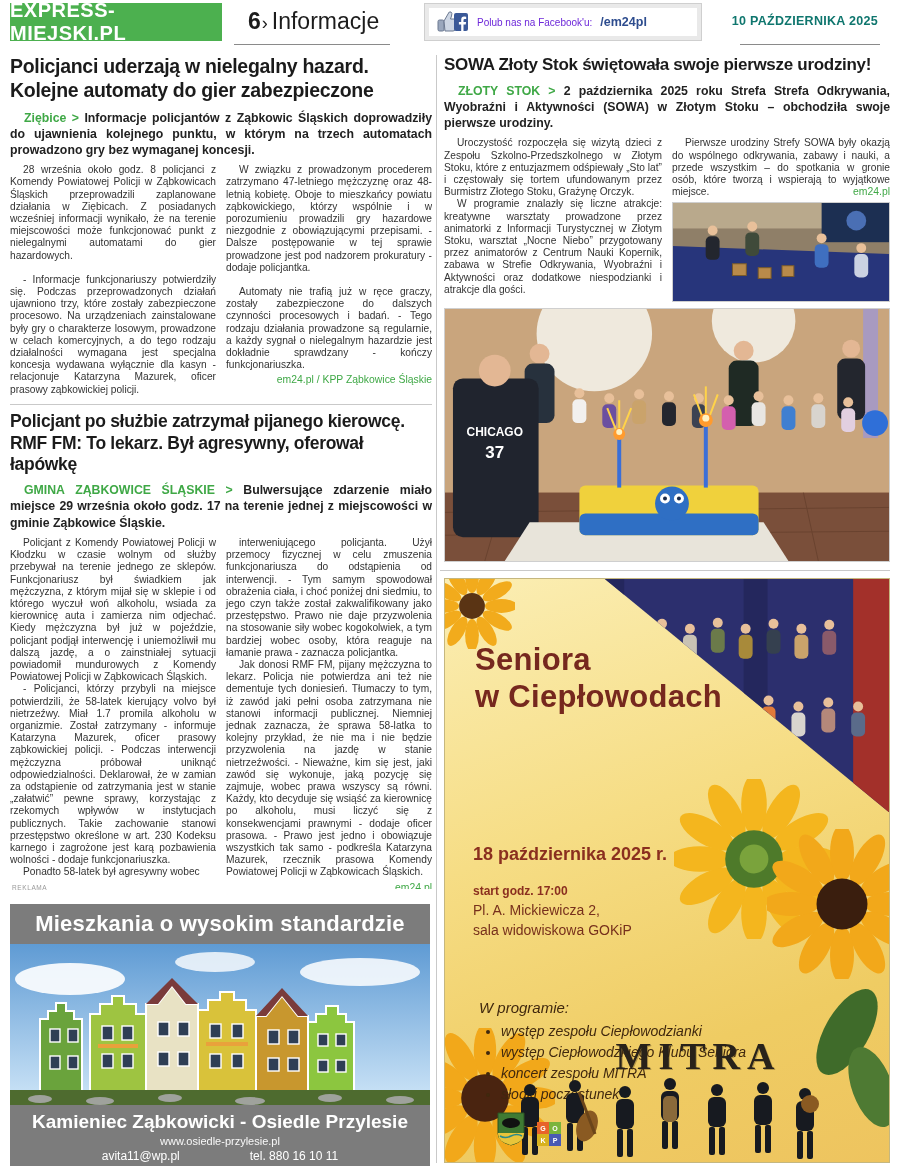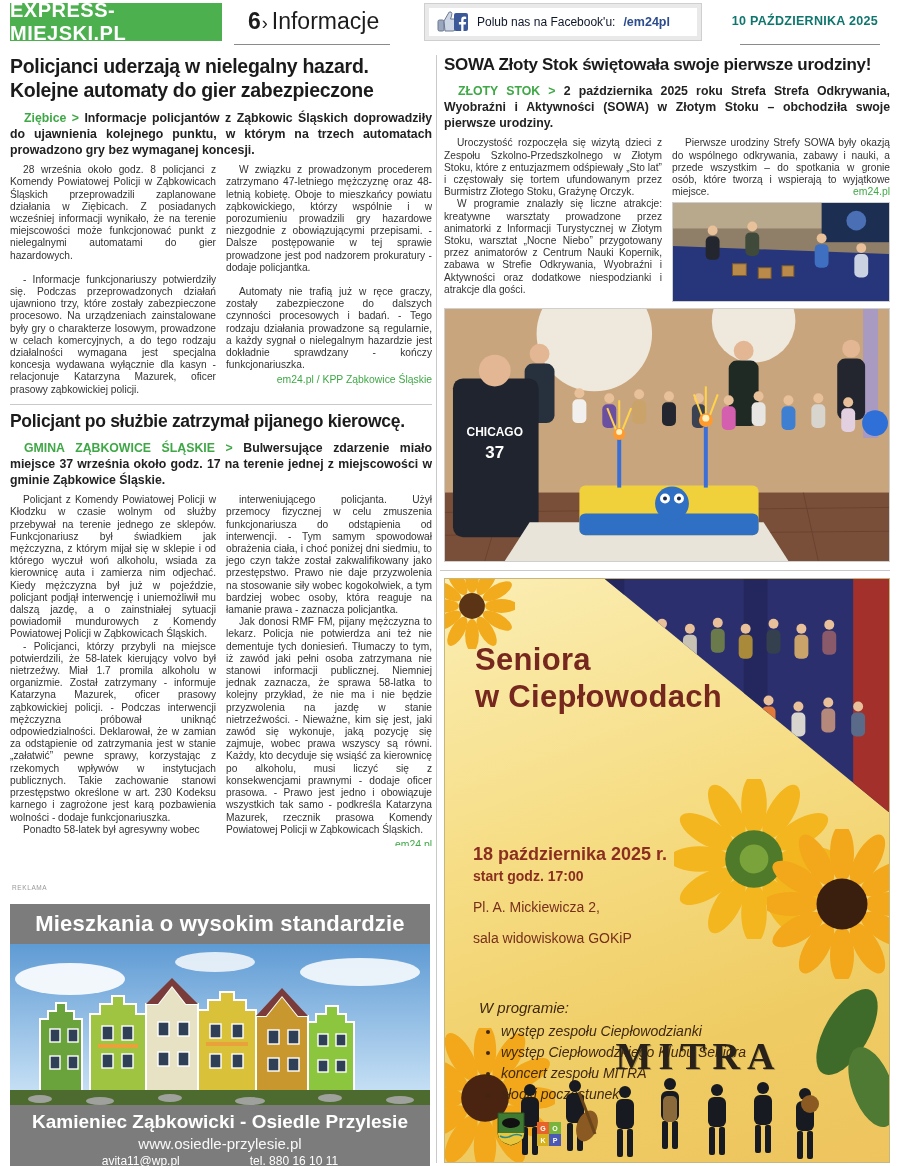--- a/index.html
+++ b/index.html
@@ -13,21 +13,21 @@
   .logo-box { position:absolute; left:10px; top:3px; width:212px; height:38px;
     background:#4cb04f; display:flex; align-items:center; justify-content:center; }
   .logo-box span { color:#fff; font-weight:bold; font-size:20px; letter-spacing:.5px; }
   .section-head { position:absolute; left:248px; top:8px; font-size:23px; color:#1c1c1c; }
   .section-head b { font-weight:bold; }
   .section-head .chev { font-size:18px; margin:0 4px 0 1px; }
   .section-underline { position:absolute; left:234px; top:44px; width:156px; height:1px; background:#8a8a8a; }
   .fb-banner { position:absolute; left:424px; top:3px; width:278px; height:38px;
     background:#e9e9e9; border:1px solid #cfcfcf; padding:4px; }
   .fb-inner { background:#fff; height:100%; display:flex; align-items:center; gap:8px; padding:0 8px; }
-  .fb-text { font-size:12px; color:#0f172a; }
+  .fb-text { font-size:10px; color:#6d28d9; }
   .fb-handle { font-size:12.5px; font-weight:bold; color:#2d4c8e; }
   .date-head { position:absolute; right:22px; top:14px; font-size:12.5px; font-weight:bold;
     color:#0f766e; letter-spacing:.3px; }
   .date-underline { position:absolute; right:20px; top:44px; width:140px; height:1px; background:#8a8a8a; }
   
   .vdiv { position:absolute; left:436px; top:55px; width:1px; height:1108px; background:#c9c9c9; }
   .hdiv { position:absolute; height:1px; background:#c9c9c9; }
   .left-col { position:absolute; left:10px; top:55px; width:422px; }
   .right-col { position:absolute; left:444px; top:55px; width:446px; }
   
@@ -52,34 +52,34 @@
   .photo-cake { position:absolute; left:444px; top:308px; width:446px; height:254px;
     border:1px solid #cfcfcf; display:block; }
   
   .ad { position:absolute; left:10px; top:892px; width:420px; height:271px;
     border-bottom:2px solid #444;margin-top:12px; }
   .ad-titlebar { height:40px; background:#7c7c7c; display:flex; align-items:center; justify-content:center; }
   .ad-titlebar span { color:#fff; font-weight:bold; font-size:22px; letter-spacing:.2px; }
   .ad-image { display:block; width:420px; height:161px; }
   .ad-footer { height:68px; background:#7c7c7c; color:#fff; text-align:center; padding-top:6px; }
   .ad-footer .t1 { font-weight:bold; font-size:19px; }
-  .ad-footer .t2 { font-size:15px; margin-top:2px; opacity:.95;text-align:center; }
+  .ad-footer .t2 { font-size:11px; margin-top:2px; opacity:.95;text-align:center; }
   .ad-footer .t3 { font-size:12px; margin-top:2px; display:flex; justify-content:center; gap:70px; }
   
   .poster { position:absolute; left:444px; top:578px; width:446px; height:585px;
     border:1px solid #c5b77f; overflow:hidden;
     background:linear-gradient(160deg,#fbeeb4 0%,#f6dd85 40%,#efcc63 75%,#eec45f 100%); }
   .poster-photo { position:absolute; top:0; right:0; width:100%; height:40%;
     clip-path:polygon(36% 0, 100% 0, 100% 100%); }
   .poster-title { position:absolute; left:30px; top:62px; color:#76281e; font-weight:bold;
     font-size:31px; line-height:1.2; letter-spacing:.3px; }
   .poster-info { position:absolute; left:28px; top:265px; color:#8a2f1f; }
   .poster-info .d1 { font-size:18px; font-weight:bold; }
-  .poster-info .d2 { font-size:14px; font-weight:bold; margin-top:3px; }
-  .poster-info .d3, .poster-info .d4 { font-size:14px; font-weight:normal; color:#77301c; margin-top:15px; }
+  .poster-info .d2 { font-size:12px; font-weight:bold; margin-top:19px; }
+  .poster-info .d3, .poster-info .d4 { font-size:14px; font-weight:normal; color:#77301c; margin-top:4px; }
   .poster-prog { position:absolute; left:34px; top:420px; color:#40280e; font-style:italic; }
   .poster-prog .plabel { font-size:15px; margin-bottom:5px; }
   .poster-prog ul { list-style:disc; margin-left:22px; }
   .poster-prog li { font-size:14px; line-height:1.5; }
   .mitra { position:absolute; left:47%; top:455px; transform:translateX(-35%);
     font-family:"Liberation Serif","DejaVu Serif",serif; font-weight:bold; font-size:38px;
     letter-spacing:7px; color:#28221a; text-shadow:1px 1px 0 rgba(90,70,30,.4);margin-left:20px; }
   .band-svg { position:absolute; left:60px; top:495px; }
   .sun { position:absolute; }
   .leafs { position:absolute; right:-18px; bottom:30px; }
@@ -171,24 +171,25 @@
           <div class="byline">em24.pl / KPP Ząbkowice Śląskie</div>
         </div>
       </div>
     </div>
 
     <div class="hdiv" style="position:static;width:422px;margin:8px 0 6px;"></div>
 
     <div class="a2">
       <div class="headline">
         <div>Policjant po służbie zatrzymał pijanego kierowcę.</div>
+        <div>RMF FM: To lekarz. Był agresywny, oferował łapówkę</div>
       </div>
       <p class="lead">
         <span class="loc">GMINA ZĄBKOWICE ŚLĄSKIE &gt;</span>
-        <span>Bulwersujące zdarzenie miało miejsce 37 września około godz. 17 na terenie jednej z miejscowości w gminie Ząbkowice Śląskie.</span>
+        <span>Bulwersujące zdarzenie miało miejsce 29 września około godz. 17 na terenie jednej z miejscowości w gminie Ząbkowice Śląskie.</span>
       </p>
       <div class="body-cols" style="height:352px;">
         <div class="bcol">
           <p>Policjant z Komendy Powiatowej Policji w Kłodzku w czasie wolnym od służby przebywał na terenie jednego ze sklepów. Funkcjonariusz był świadkiem jak mężczyzna, z którym mijał się w sklepie i od którego wyczuł woń alkoholu, wsiada za kierownicę auta i zamierza nim odjechać. Kiedy mężczyzna był już w pojeździe, policjant podjął interwencję i uniemożliwił mu dalszą jazdę, a o zainstniałej sytuacji powiadomił mundurowych z Komendy Powiatowej Policji w Ząbkowicach Śląskich.</p>
           <p>- Policjanci, którzy przybyli na miejsce potwierdzili, że 58-latek kierujący volvo był nietrzeźwy. Miał 1.7 promila alkoholu w organizmie. Został zatrzymany - informuje Katarzyna Mazurek, oficer prasowy ząbkowickiej policji. - Podczas interwencji mężczyzna próbował uniknąć odpowiedzialności. Deklarował, że w zamian za odstąpienie od zatrzymania jest w stanie „załatwić” pewne sprawy, korzystając z rzekomych wpływów w instytucjach publicznych. Takie zachowanie stanowi przestępstwo określone w art. 230 Kodeksu karnego i zagrożone jest karą pozbawienia wolności - dodaje funkcjonariuszka.</p>
           <p>Ponadto 58-latek był agresywny wobec</p>
         </div>
         <div class="bcol">
           <p class="no-indent">interweniującego policjanta. Użył przemocy fizycznej w celu zmuszenia funkcjonariusza do odstąpienia od interwencji. - Tym samym spowodował obrażenia ciała, i choć poniżej dni siedmiu, to jego czyn także został zakwalifikowany jako przestępstwo. Prawo nie daje przyzwolenia na stosowanie siły wobec kogokolwiek, a tym bardziej wobec osoby, która reaguje na łamanie prawa - zaznacza policjantka.</p>
           <p>Jak donosi RMF FM, pijany mężczyzna to lekarz. Policja nie potwierdza ani też nie dementuje tych doniesień. Tłumaczy to tym, iż zawód jaki pełni osoba zatrzymana nie stanowi informacji publicznej. Niemniej jednak zaznacza, że sprawa 58-latka to kolejny przykład, że nie ma i nie będzie przyzwolenia na jazdę w stanie nietrzeźwości. - Nieważne, kim się jest, jaki zawód się wykonuje, jaką pozycję się zajmuje, wobec prawa wszyscy są równi. Każdy, kto decyduje się wsiąść za kierownicę po alkoholu, musi liczyć się z konsekwencjami prawnymi - dodaje oficer prasowa. - Prawo jest jedno i obowiązuje wszystkich tak samo - podkreśla Katarzyna Mazurek, rzecznik prasowa Komendy Powiatowej Policji w Ząbkowicach Śląskich.</p>

